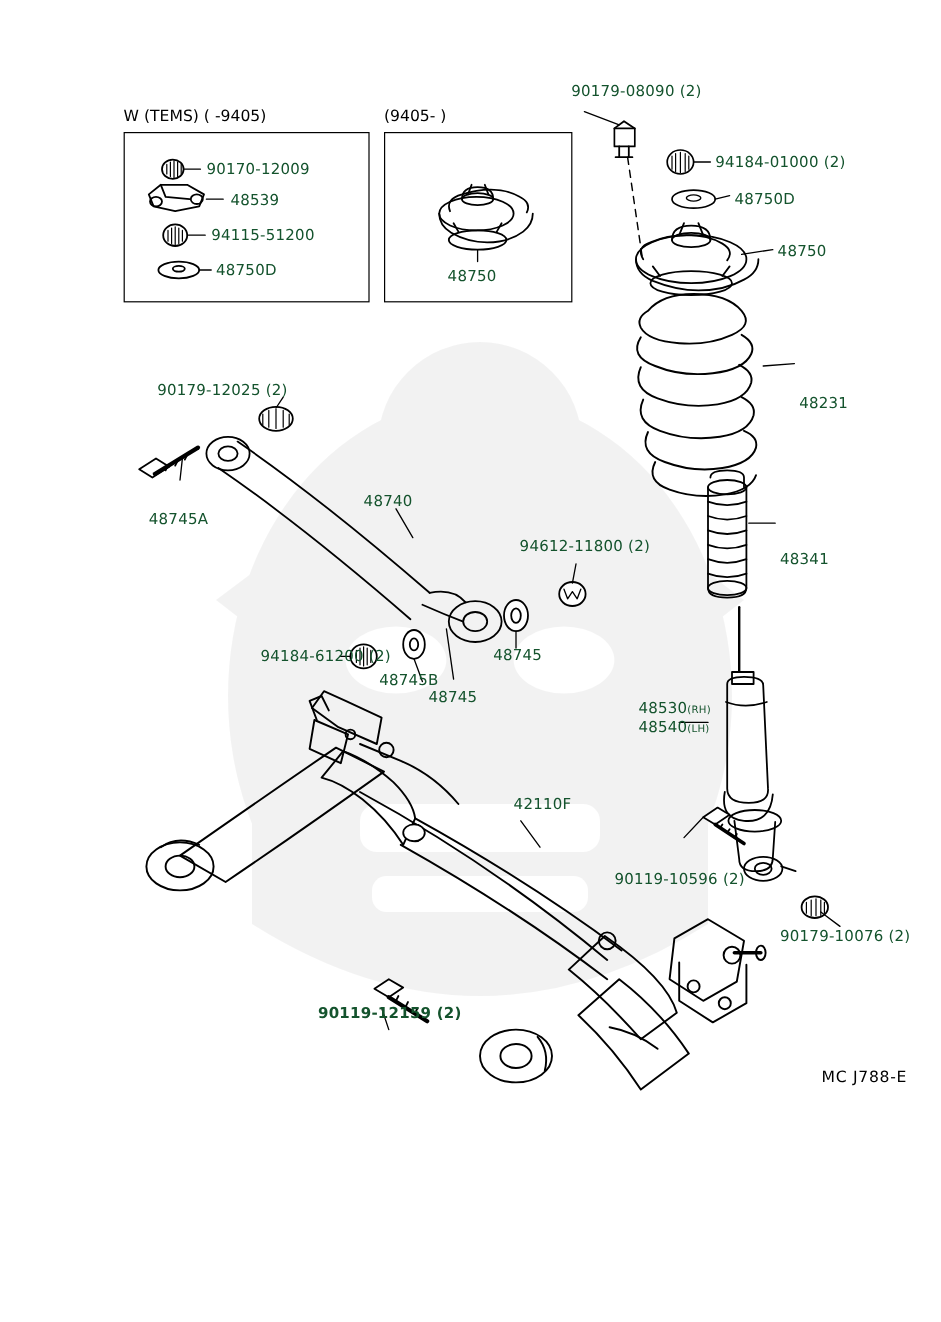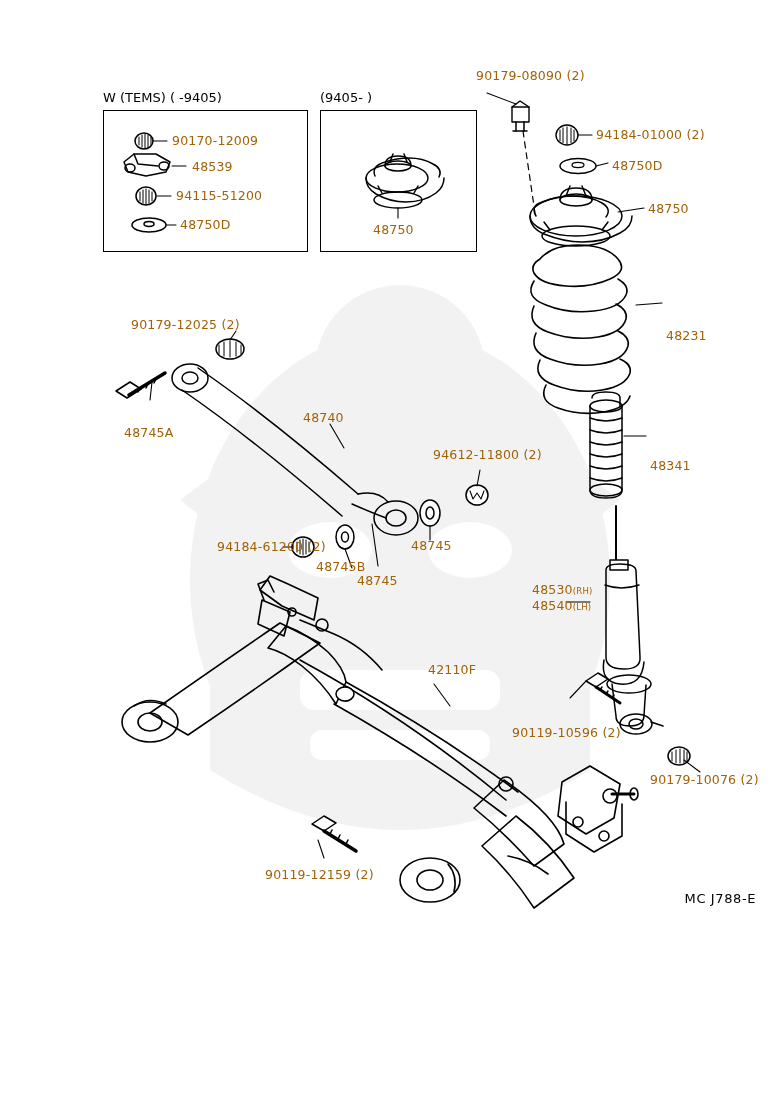--- a/index.html
+++ b/index.html
@@ -25,21 +25,21 @@
     height: 650px;
     opacity: 0.055;
     pointer-events: none;
   }
   .lbl {
     position: absolute;
     font-family: "DejaVu Sans", sans-serif;
     font-size: 12.5px;
     letter-spacing: 0.2px;
     white-space: nowrap;
-    color: #a16207;
+    color: #14532d;
   }
   .lbl .sub {
     font-size: 8.5px;
     vertical-align: baseline;
   }
   .boxtitle {
     position: absolute;
     font-size: 13px;
     white-space: nowrap;
   }
@@ -336,17 +336,17 @@
   <div class="lbl" style="left:124px; top:425px;">48745A</div>
   <div class="lbl" style="left:303px; top:410px;">48740</div>
   <div class="lbl" style="left:433px; top:447px;">94612-11800 (2)</div>
   <div class="lbl" style="left:170px; top:539px;margin-left:47px;">94184-61200 (2)</div>
   <div class="lbl" style="left:316px; top:559px;text-align:center;">48745B</div>
   <div class="lbl" style="left:357px; top:573px;">48745</div>
   <div class="lbl" style="left:411px; top:538px;">48745</div>
   <div class="lbl" style="left:428px; top:662px;">42110F</div>
   <div class="lbl" style="left:512px; top:725px;">90119-10596 (2)</div>
   <div class="lbl" style="left:650px; top:772px;">90179-10076 (2)</div>
-  <div class="lbl" style="left:265px; top:867px;">90119-12159 (2)</div>
+  <div class="lbl" style="left:265px; top:836px;font-weight:bold;">90119-12159 (2)</div>
 
   <div class="diagcode">MC J788-E</div>
 
 </div>
 
 </body></html>

